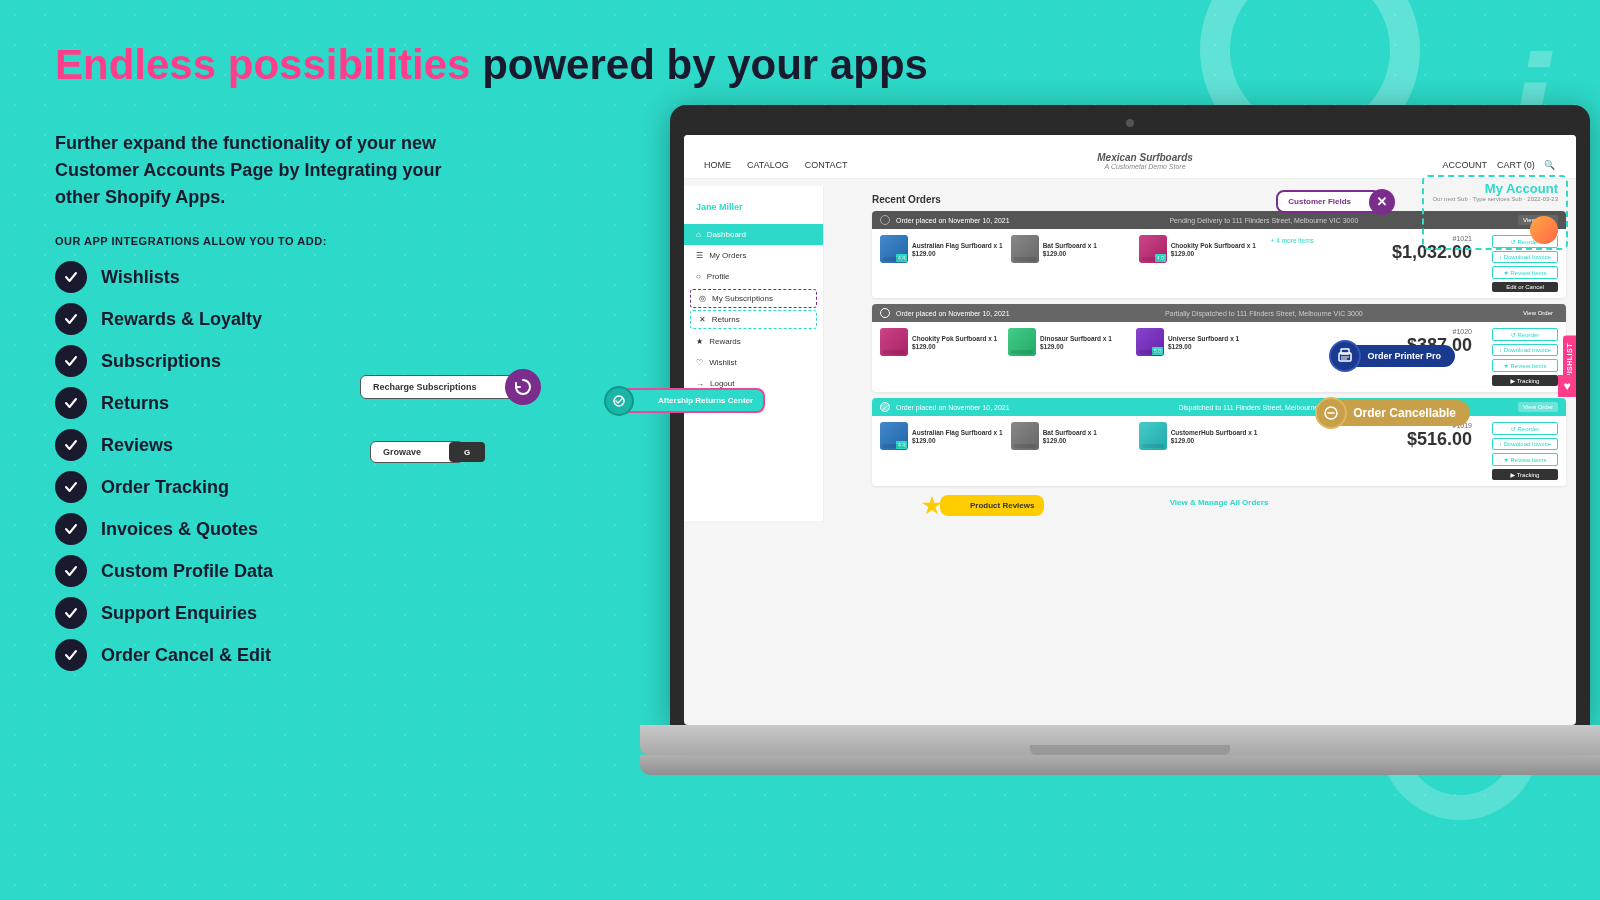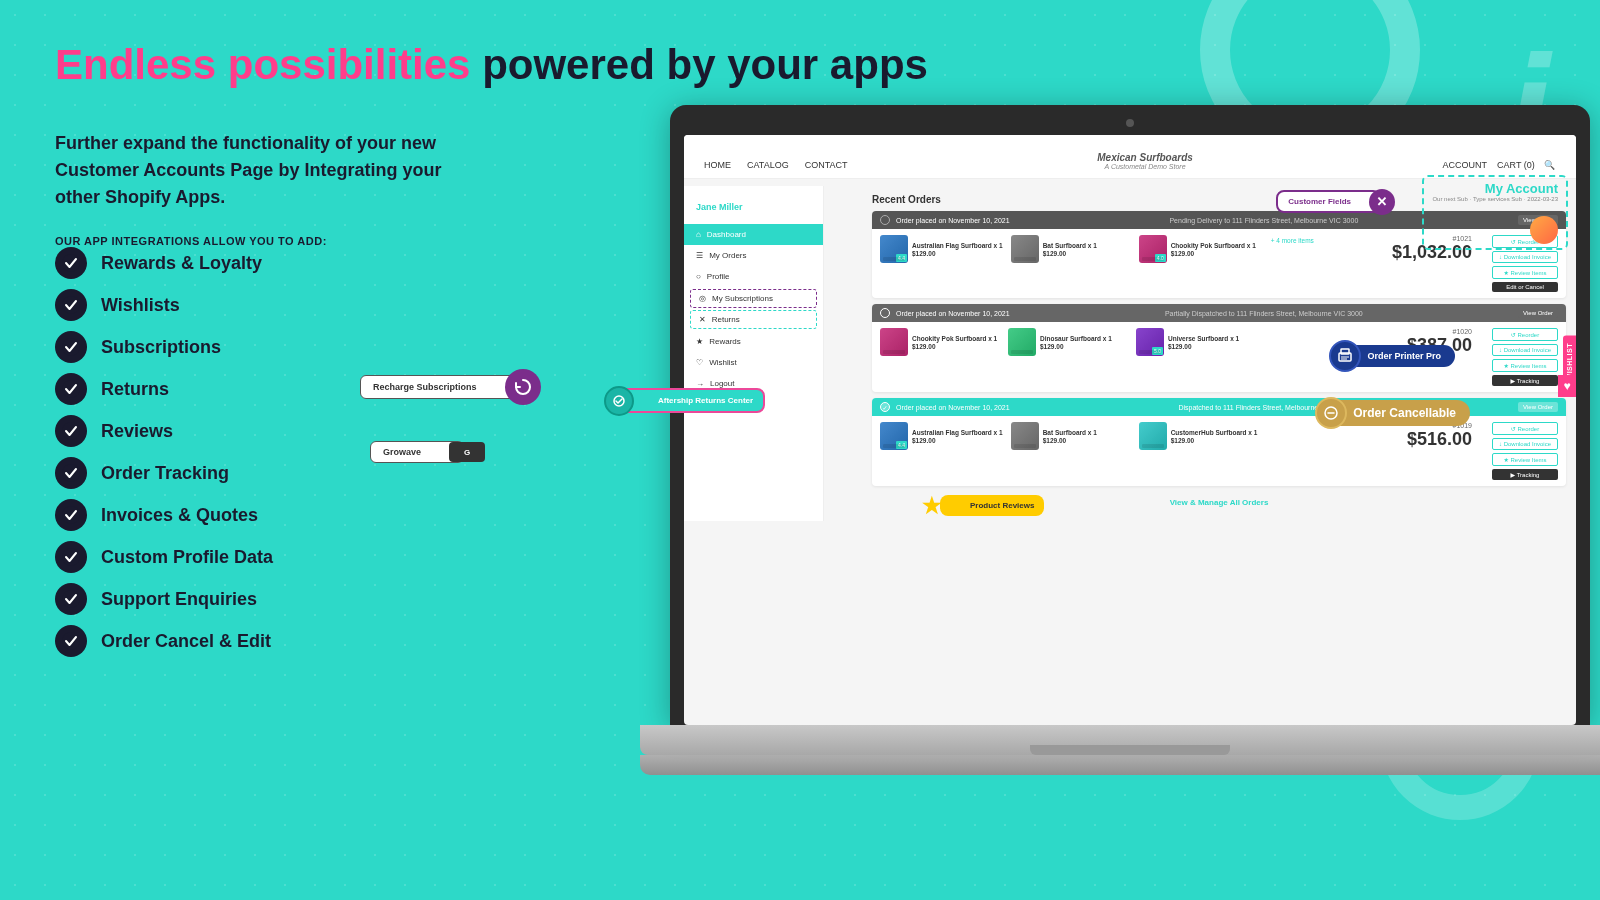--- a/index.html
+++ b/index.html
@@ -78,20 +78,21 @@
       color: #1a1a2e;
       line-height: 1.5;
       margin-bottom: 24px;
     }
     .integrations-label {
       font-size: 11px;
       font-weight: 700;
       color: #1a1a2e;
       letter-spacing: 0.5px;
       text-transform: uppercase;
+      margin-bottom: 14px;
     }
     .feature-list {
       list-style: none;
       display: flex;
       flex-direction: column;
       gap: 10px;
     }
     .feature-item {
       display: flex;
       align-items: center;
@@ -432,30 +433,30 @@
   <p class="subtitle">Further expand the functionality of your new Customer Accounts Page by Integrating your other Shopify Apps.</p>
   <p class="integrations-label">OUR APP INTEGRATIONS ALLOW YOU TO ADD:</p>
   <ul class="feature-list">
     <li class="feature-item">
       <span class="check-icon">
           <svg viewBox="0 0 18 18" fill="none">
             <circle cx="9" cy="9" r="9" fill="#1a1a2e"></circle>
             <polyline points="4,9 7.5,13 14,5" stroke="white" stroke-width="2" fill="none" stroke-linecap="round" stroke-linejoin="round"></polyline>
           </svg>
         </span>
+      <span class="feature-text">Wishlists</span>
+    </li>
+    <li class="feature-item">
+      <span class="check-icon">
+          <svg viewBox="0 0 18 18" fill="none">
+            <circle cx="9" cy="9" r="9" fill="#1a1a2e"></circle>
+            <polyline points="4,9 7.5,13 14,5" stroke="white" stroke-width="2" fill="none" stroke-linecap="round" stroke-linejoin="round"></polyline>
+          </svg>
+        </span>
       <span class="feature-text">Rewards &amp; Loyalty</span>
-    </li>
-    <li class="feature-item">
-      <span class="check-icon">
-          <svg viewBox="0 0 18 18" fill="none">
-            <circle cx="9" cy="9" r="9" fill="#1a1a2e"></circle>
-            <polyline points="4,9 7.5,13 14,5" stroke="white" stroke-width="2" fill="none" stroke-linecap="round" stroke-linejoin="round"></polyline>
-          </svg>
-        </span>
-      <span class="feature-text">Wishlists</span>
     </li>
     <li class="feature-item">
       <span class="check-icon">
           <svg viewBox="0 0 18 18" fill="none">
             <circle cx="9" cy="9" r="9" fill="#1a1a2e"></circle>
             <polyline points="4,9 7.5,13 14,5" stroke="white" stroke-width="2" fill="none" stroke-linecap="round" stroke-linejoin="round"></polyline>
           </svg>
         </span>
       <span class="feature-text">Subscriptions</span>
     </li>

